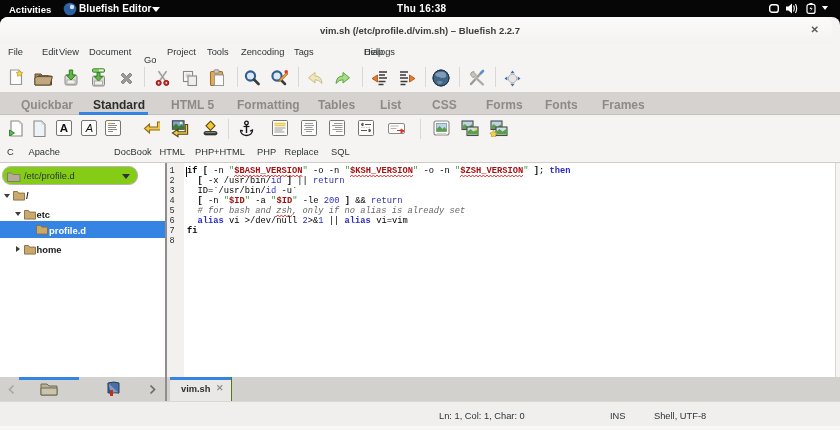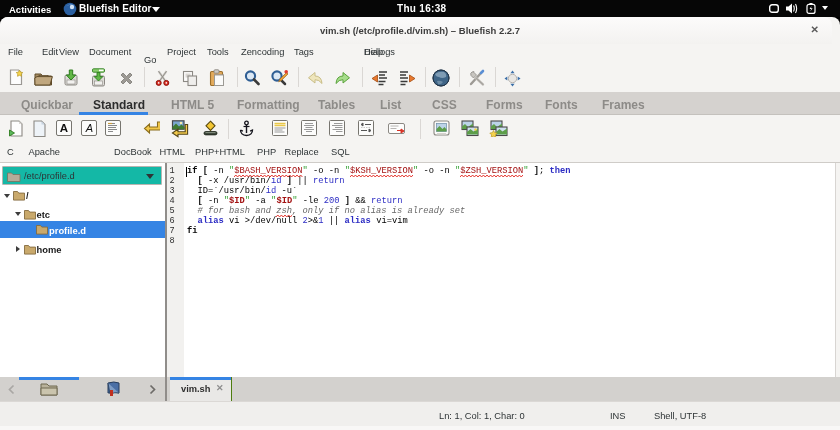--- a/index.html
+++ b/index.html
@@ -26,36 +26,36 @@
 
 #iconrow{position:absolute;left:0;top:115px;width:840px;height:29px;}
 .sep2{position:absolute;top:4px;width:1px;height:20px;background:#dad7d4;}
 
 #tabrow2{position:absolute;left:0;top:144px;width:840px;height:19px;border-bottom:1px solid #cfccc8;box-sizing:border-box;}
 #tabrow2 span{position:absolute;top:3px;font-size:9.3px;color:#2e3436;}
 
 #main{position:absolute;left:0;top:163px;width:840px;height:214px;background:#fff;}
 #sidebar{position:absolute;left:0;top:0;width:165px;height:214px;background:#fff;}
 #splitter{position:absolute;left:165px;top:0;width:2px;height:214px;background:#908d8a;}
-#combo{position:absolute;left:2px;top:3px;width:160px;height:19px;background:#14b8a6;border:1px solid #b8b5b1;border-radius:1px;box-sizing:border-box;}
+#combo{position:absolute;left:2px;top:3px;width:136px;height:19px;background:#84cc16;border:1px solid #b8b5b1;border-radius:9px;box-sizing:border-box;}
 #combo .lbl{position:absolute;left:21px;top:4px;font-size:9.3px;color:#2e3436;}
 #combo .arr{position:absolute;right:7px;top:7px;width:0;height:0;border-left:4px solid transparent;border-right:4px solid transparent;border-top:5px solid #2e3436;}
 .trow{position:absolute;left:0;width:165px;height:16px;font-size:9.4px;font-weight:bold;color:#1a1a1a;}
 .trow.sel{background:#3584e4;color:#fff;}
 .exp-d{position:absolute;width:0;height:0;border-left:3.5px solid transparent;border-right:3.5px solid transparent;border-top:4.5px solid #3c3c3c;}
 .exp-r{position:absolute;width:0;height:0;border-top:3.5px solid transparent;border-bottom:3.5px solid transparent;border-left:4.5px solid #3c3c3c;}
 
 #gutter{position:absolute;left:167px;top:0;width:17px;height:214px;background:#f2f1ef;}
 #gutter pre{margin:0;padding:4px 0 0 2.5px;font-family:"Liberation Mono",monospace;font-size:8.6px;line-height:9.95px;color:#2f2f2f;}
 #editor{position:absolute;left:184px;top:0;width:651px;height:214px;background:#fff;}
 #code{position:absolute;left:3px;top:4px;margin:0;font-family:"Liberation Mono",monospace;font-size:8.75px;line-height:9.95px;color:#000;}
 #code b{font-weight:bold;color:#0a0a0a;}
 .kb{color:#2d2dc4;font-weight:bold;}
 .kn{color:#2d2dc4;}
-.vr{color:#a31212;font-weight:normal;position:relative;display:inline-block;}
+.vr{color:#a31212;font-weight:bold;position:relative;display:inline-block;}
 .vp{color:#a31212;font-weight:bold;}
 .qt{color:#3aa33a;}
 .cm{color:#676767;font-style:italic;}
 .zz{position:relative;display:inline-block;}
 .wv{position:absolute;left:0;bottom:-1.4px;height:4px;}
 #cursor{position:absolute;left:186px;top:3.6px;width:1px;height:10px;background:#000;}
 #rstrip{position:absolute;left:835px;top:0;width:5px;height:214px;background:#f5f4f2;border-left:1px solid #d8d5d2;box-sizing:border-box;}
 
 #botbar{position:absolute;left:0;top:377px;width:840px;height:24px;background:#d3d1ce;}
 #bot-split{position:absolute;left:165px;top:0px;width:2px;height:24px;background:#908d8a;}

